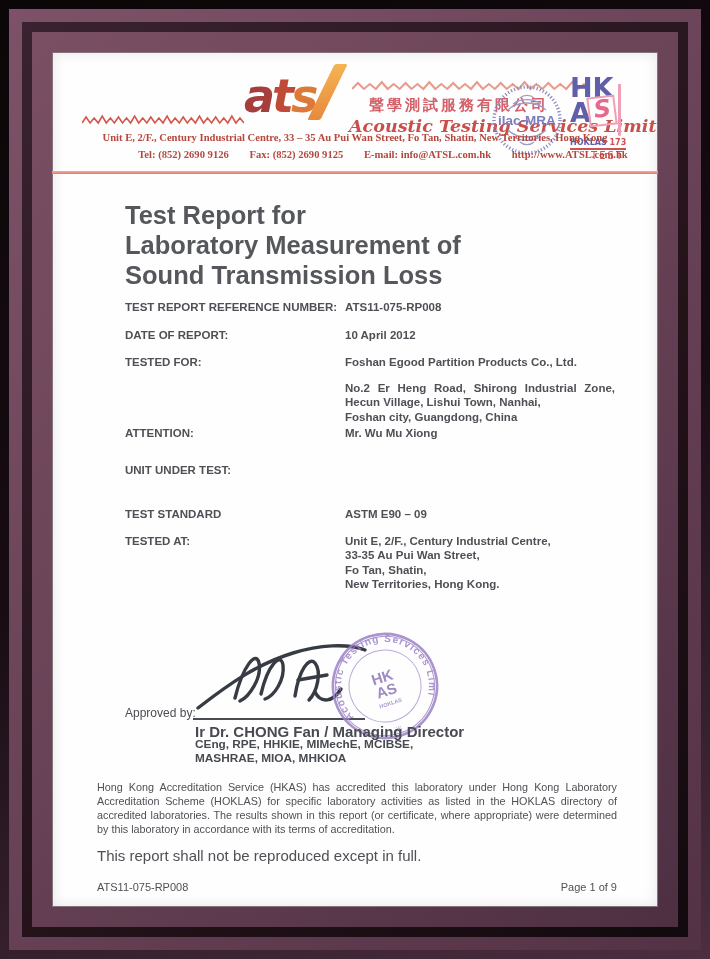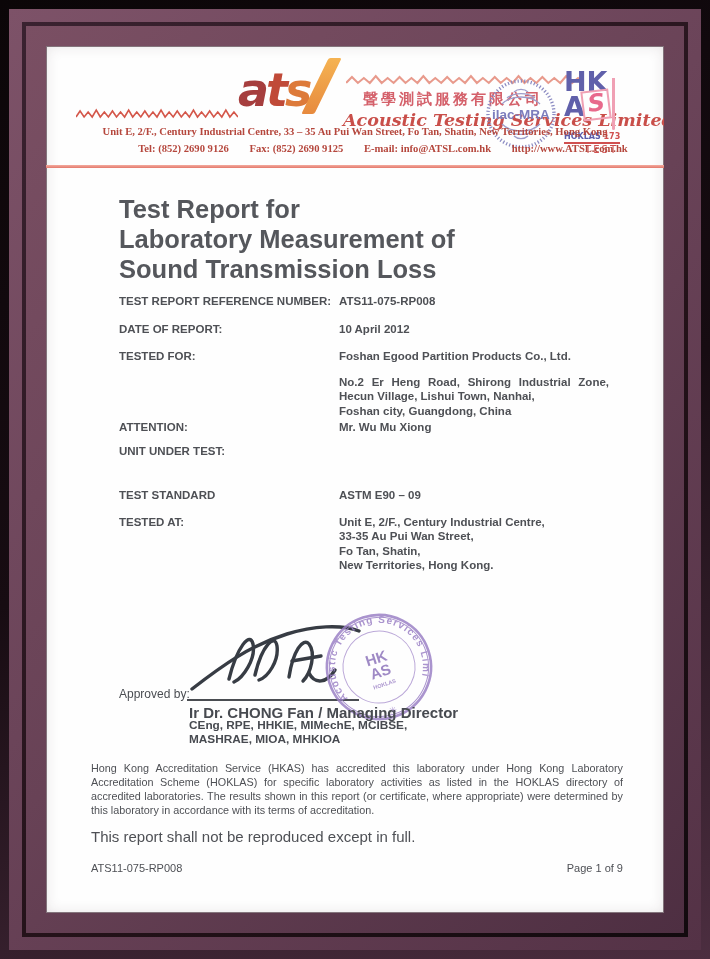--- a/index.html
+++ b/index.html
@@ -2,21 +2,21 @@
 <html><head>
 <meta charset="utf-8">
 <style>
   html,body{margin:0;padding:0;width:710px;height:959px;overflow:hidden;
     font-family:"Liberation Sans",sans-serif;background:#0d0609;}
   
   .frame-a{width:710px;height:959px;box-sizing:border-box;padding:9px;
     background:linear-gradient(160deg,#0b0608 0%,#170c12 50%,#4c2e40 100%);}
   .frame-b{width:100%;height:100%;box-sizing:border-box;padding:13px;
     background:linear-gradient(135deg,#7d5268 0%,#6b4459 45%,#543246 100%);}
-  .frame-c{width:100%;height:100%;box-sizing:border-box;padding:4px;
+  .frame-c{width:100%;height:100%;box-sizing:border-box;padding:10px;
     background:linear-gradient(135deg,#3a2230 0%,#241219 60%,#120a0e 100%);}
   .frame-d{width:100%;height:100%;box-sizing:border-box;padding:20px;
     background:linear-gradient(135deg,#7a4f63 0%,#684256 50%,#4e2f42 100%);}
   .paper{width:100%;height:100%;box-sizing:border-box;background:#fefefe;
     box-shadow:inset 0 0 0 1px rgba(40,15,28,.55), inset 0 0 14px rgba(60,30,45,.12);
     position:relative;overflow:hidden;}
   
   .header{position:relative;height:118px;}
   .atsl-logo{position:absolute;left:192px;top:12px;font-family:"DejaVu Sans",sans-serif;
     font-weight:bold;font-style:italic;font-size:46px;letter-spacing:-3px;line-height:50px;}
@@ -48,21 +48,21 @@
   .hkas .test{font-size:10px;color:#d05050;letter-spacing:2px;text-align:right;width:54px;}
   .rule{height:3px;background:linear-gradient(180deg,#f3ab9f,#e4796c);margin-top:1px;}
   
   .title{margin:26px 40px 0 73px;font-size:25.5px;font-weight:bold;color:#55575c;line-height:30px;}
   
   .fields{margin:10px 40px 0 73px;}
   .frow{display:grid;grid-template-columns:220px 270px;margin-bottom:13px;}
   .flabel,.fvalue{font-weight:bold;font-size:11.5px;line-height:14.5px;color:#4e5055;}
   .fvalue .just{text-align:justify;}
   .fvalue .stretch{text-align:justify;text-align-last:justify;}
-  .mb11{margin-bottom:11px}.mb2{margin-bottom:2px}.mb9{margin-bottom:9px}
+  .mb11{margin-bottom:11px}.mb2{margin-bottom:2px}.mb9{margin-bottom:22px}
   .mb30{margin-bottom:30px}.mb12{margin-bottom:12px}
   
   .approval{position:relative;margin:44px 40px 0 73px;height:140px;}
   .app-label{position:absolute;left:0;top:70px;font-size:12px;color:#4a4d52;}
   .sig{position:absolute;left:70px;top:-2px;}
   .sig-line{position:absolute;left:68px;top:82px;width:172px;border-top:2px solid #4a4d52;}
   .app-name{position:absolute;left:70px;top:87px;font-size:15px;font-weight:bold;color:#474a50;white-space:nowrap;}
   .app-cred1{position:absolute;left:70px;top:101px;font-size:11.8px;font-weight:bold;color:#474a50;}
   .app-cred2{position:absolute;left:70px;top:115px;font-size:11.8px;font-weight:bold;color:#474a50;}
   .stamp{position:absolute;left:204px;top:-6px;transform:rotate(-18deg);opacity:.85;}

